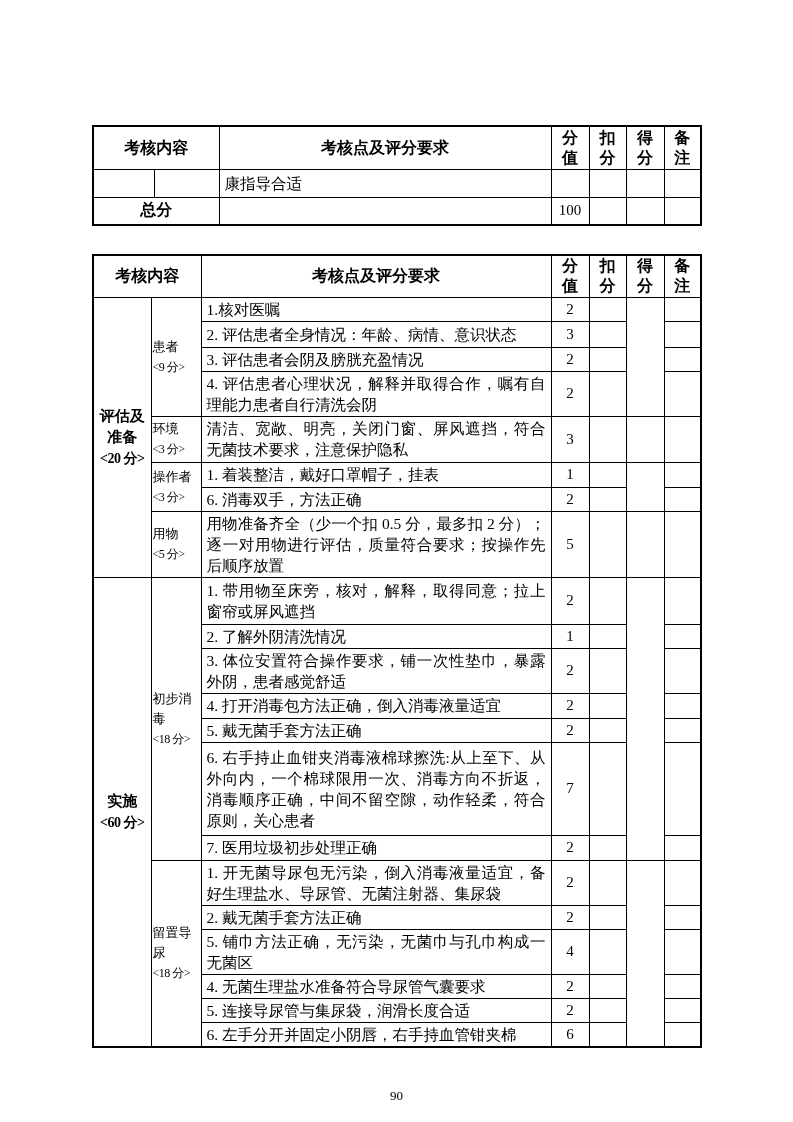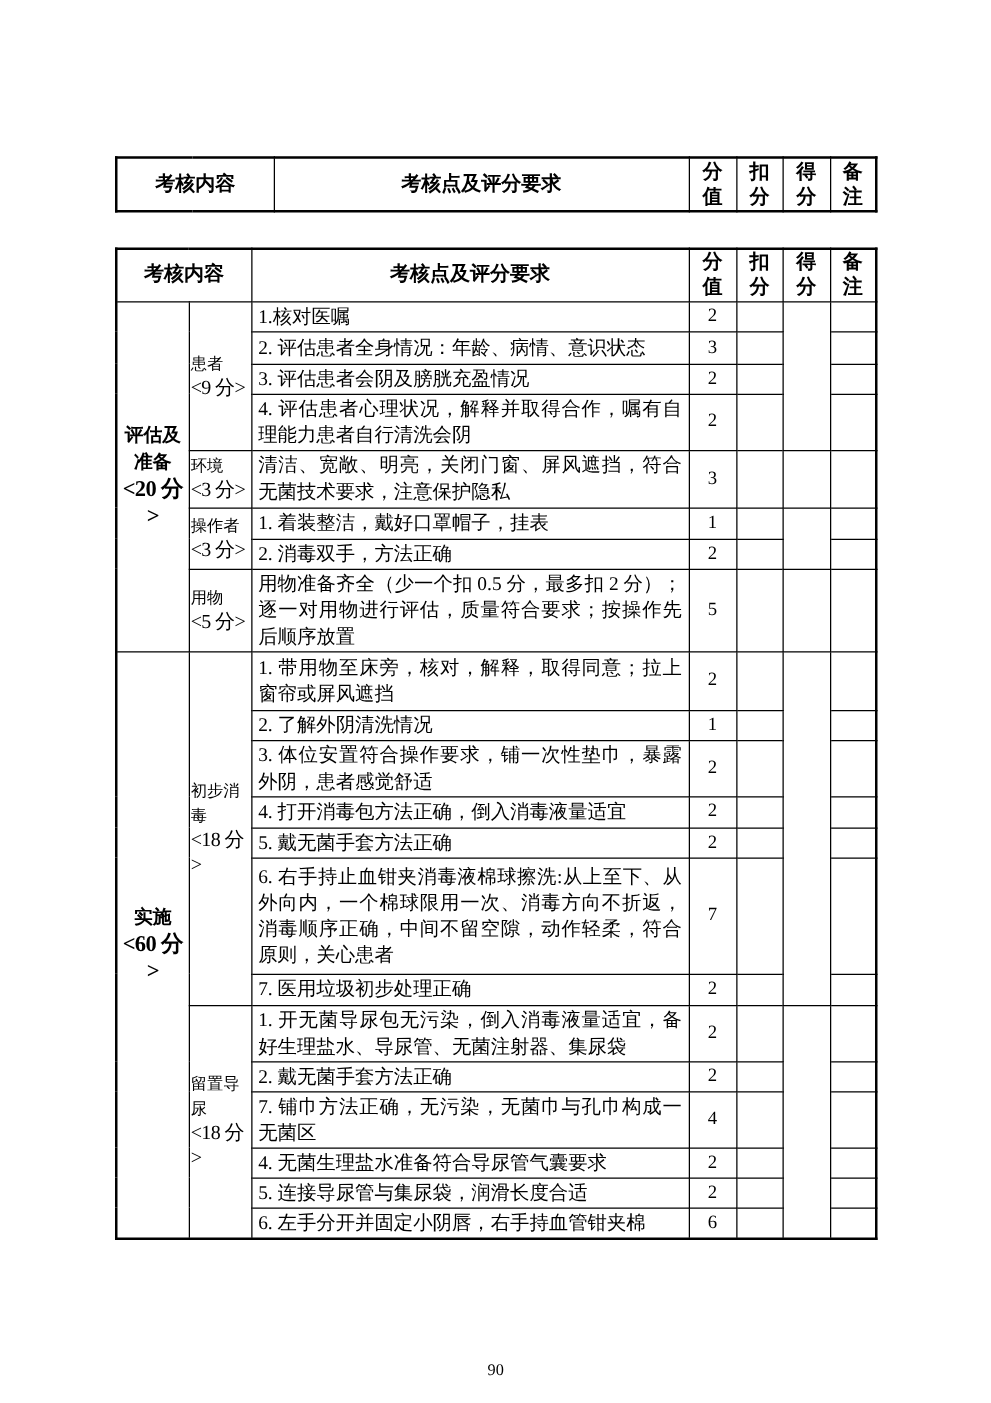--- a/index.html
+++ b/index.html
@@ -10,24 +10,24 @@
   }
   .content{position:absolute;left:92px;top:97px;width:608px;}
   table{border-collapse:collapse;table-layout:fixed;width:608px;border:2px solid #000;margin-top:28px;}
   td,th{border:1px solid #000;overflow:hidden;padding:0;vertical-align:middle;}
   th{font-weight:bold;font-size:16px;text-align:center;line-height:20px;}
   th.vhead span{display:inline-block;width:17px;word-break:break-all;line-height:20px;}
   td.text{font-size:15.5px;line-height:21px;padding:1px 5px;text-align:justify;}
   td.num{font-size:15px;text-align:center;}
   td.glabel{font-weight:bold;font-size:15px;text-align:center;padding:0 1px;line-height:21px;}
   td.slabel{font-weight:normal;font-size:13px;text-align:left;padding:1px;line-height:20px;}
-  td.slabel .ss{font-size:16px;letter-spacing:-0.5px;display:block;}
+  td.slabel .ss{font-size:12px;letter-spacing:-0.5px;display:block;}
   td.slabel .sl{display:block;}
   td.glabel .gl{display:block;word-break:break-all;}
-  td.glabel .gs{display:block;font-size:18px;letter-spacing:-0.5px;}
+  td.glabel .gs{display:block;font-size:14px;letter-spacing:-0.5px;}
   td.total{font-weight:bold;font-size:16px;text-align:center;}
   .doc-title{
     width:608px;height:33px;display:flex;align-items:center;justify-content:center;
     font-weight:bold;font-size:17px;
   }
   .page-num{
     position:absolute;left:0;top:1088px;width:793px;text-align:center;
     font-size:13px;
   }
 </style>
@@ -48,20 +48,37 @@
     </colgroup>
     <tbody>
         <tr style="height:43px">
       <th colspan="2">考核内容</th>
       <th>考核点及评分要求</th>
       <th class="vhead"><span>分值</span></th>
       <th class="vhead"><span>扣分</span></th>
       <th class="vhead"><span>得分</span></th>
       <th class="vhead"><span>备注</span></th>
     </tr>
+    <tr style="height:28px">
+      <td></td>
+      <td></td>
+      <td class="text">康指导合适</td>
+      <td class="num"></td>
+      <td class="num"></td>
+      <td class="num"></td>
+      <td class="num"></td>
+    </tr>
+    <tr style="height:28px">
+      <td colspan="2" class="total">总分</td>
+      <td class="text"></td>
+      <td class="num">100</td>
+      <td class="num"></td>
+      <td class="num"></td>
+      <td class="num"></td>
+    </tr>
   </tbody>
     </table>
 
 
   <table>
     <colgroup>
       <col style="width:58px">
         <col style="width:50px">
         <col style="width:350px">
       <col style="width:38px">
@@ -130,21 +147,21 @@
         <span class="sl">操作者</span>
         <span class="ss">&lt;3 分&gt;</span>
       </td>
       <td class="text">1. 着装整洁，戴好口罩帽子，挂表</td>
       <td class="num">1</td>
       <td class="num"></td>
       <td class="num" rowspan="2"></td>
       <td class="num"></td>
     </tr>
     <tr style="height:24px">
-      <td class="text">2. 消毒双手，方法正确</td>
+      <td class="text">6. 消毒双手，方法正确</td>
       <td class="num">2</td>
       <td class="num"></td>
       <td class="num"></td>
     </tr>
 
     <tr style="height:66px">
       <td class="slabel">
         <span class="sl">用物</span>
         <span class="ss">&lt;5 分&gt;</span>
       </td>
@@ -218,21 +235,21 @@
       <td class="num" rowspan="6"></td>
       <td class="num"></td>
     </tr>
     <tr style="height:23px">
       <td class="text">2. 戴无菌手套方法正确</td>
       <td class="num">2</td>
       <td class="num"></td>
       <td class="num"></td>
     </tr>
     <tr style="height:45px">
-      <td class="text">7. 铺巾方法正确，无污染，无菌巾与孔巾构成一无菌区</td>
+      <td class="text">5. 铺巾方法正确，无污染，无菌巾与孔巾构成一无菌区</td>
       <td class="num">4</td>
       <td class="num"></td>
       <td class="num"></td>
     </tr>
     <tr style="height:23px">
       <td class="text">4. 无菌生理盐水准备符合导尿管气囊要求</td>
       <td class="num">2</td>
       <td class="num"></td>
       <td class="num"></td>
     </tr>

